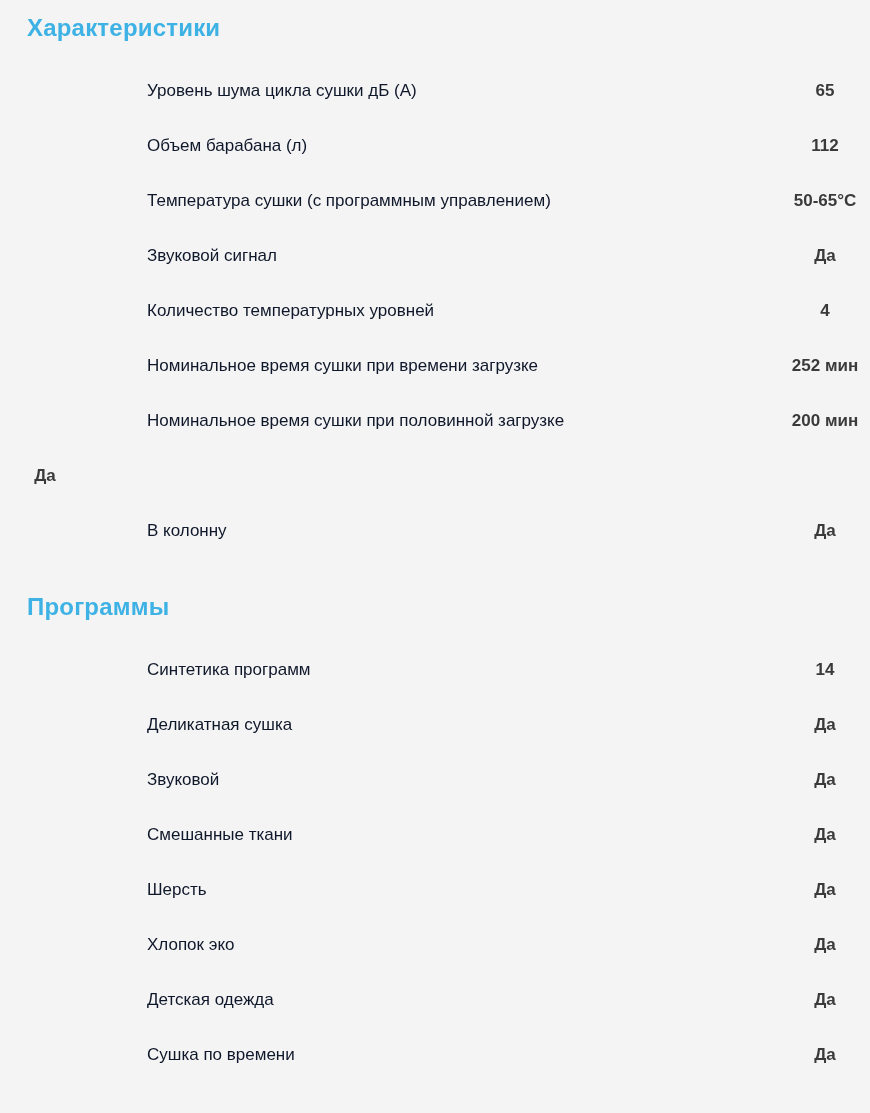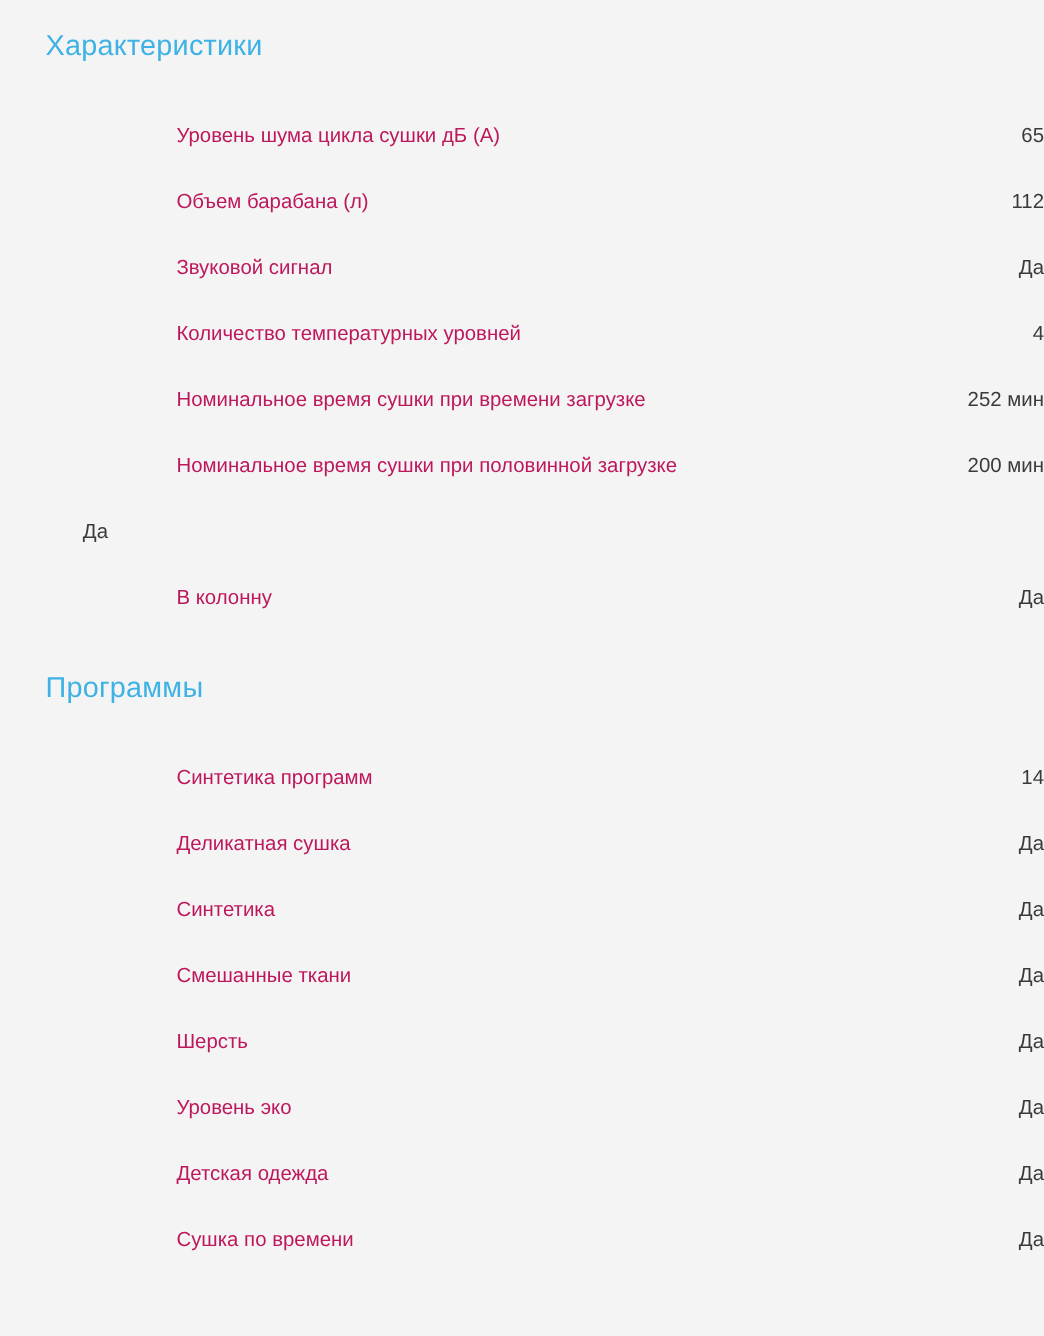--- a/index.html
+++ b/index.html
@@ -18,53 +18,53 @@
   .page {
     width: 870px;
   }
   .section {
     width: 100%;
   }
   .section + .section {
     margin-top: 26px;
   }
   .section-title {
-    margin: 16px;
+    margin: 5px;
     padding: 8px 0 16px 22px;
     font-size: 24px;
     line-height: 29px;
-    font-weight: 400;
+    font-weight: 700;
     letter-spacing: 0.2px;
     color: #3eb2e4;
   }
   .rows {
     width: 100%;
   }
   .spec-row {
     display: flex;
     align-items: center;
     height: 55px;
   }
   .spec-label {
     margin-left: 147px;
     flex: 1 1 auto;
     font-size: 17px;
     line-height: 22px;
     font-weight: 400;
-    color: #be185d;
+    color: #0f172a;
     padding-right: 20px;
     box-sizing: border-box;
   }
   .spec-value {
     flex: 0 0 90px;
     font-size: 17px;
     line-height: 22px;
-    font-weight: 400;
+    font-weight: 700;
     color: #3a3a3a;
-    text-align: right;
+    text-align: center;
     white-space: nowrap;
   }
 </style>
 </head>
 <body>
 
 <div class="page" id="content">
   <section class="section">
     <h2 class="section-title">Характеристики</h2>
     <div class="rows">
@@ -72,20 +72,24 @@
     <div class="spec-label">Уровень шума цикла сушки дБ (А)</div>
     <div class="spec-value">65</div>
   </div>
 
   <div class="spec-row">
     <div class="spec-label">Объем барабана (л)</div>
     <div class="spec-value">112</div>
   </div>
 
 
+  <div class="spec-row">
+    <div class="spec-label">Температура сушки (с программным управлением)</div>
+    <div class="spec-value">50-65°C</div>
+  </div>
 
   <div class="spec-row">
     <div class="spec-label">Звуковой сигнал</div>
     <div class="spec-value">Да</div>
   </div>
 
   <div class="spec-row">
     <div class="spec-label">Количество температурных уровней</div>
     <div class="spec-value">4</div>
   </div>
@@ -118,36 +122,36 @@
     <div class="spec-label">Синтетика программ</div>
     <div class="spec-value">14</div>
   </div>
 
   <div class="spec-row">
     <div class="spec-label">Деликатная сушка</div>
     <div class="spec-value">Да</div>
   </div>
 
   <div class="spec-row">
-    <div class="spec-label">Синтетика</div>
+    <div class="spec-label">Звуковой</div>
     <div class="spec-value">Да</div>
   </div>
 
   <div class="spec-row">
     <div class="spec-label">Смешанные ткани</div>
     <div class="spec-value">Да</div>
   </div>
 
   <div class="spec-row">
     <div class="spec-label">Шерсть</div>
     <div class="spec-value">Да</div>
   </div>
 
   <div class="spec-row">
-    <div class="spec-label">Уровень эко</div>
+    <div class="spec-label">Хлопок эко</div>
     <div class="spec-value">Да</div>
   </div>
 
   <div class="spec-row">
     <div class="spec-label">Детская одежда</div>
     <div class="spec-value">Да</div>
   </div>
 
   <div class="spec-row">
     <div class="spec-label">Сушка по времени</div>

